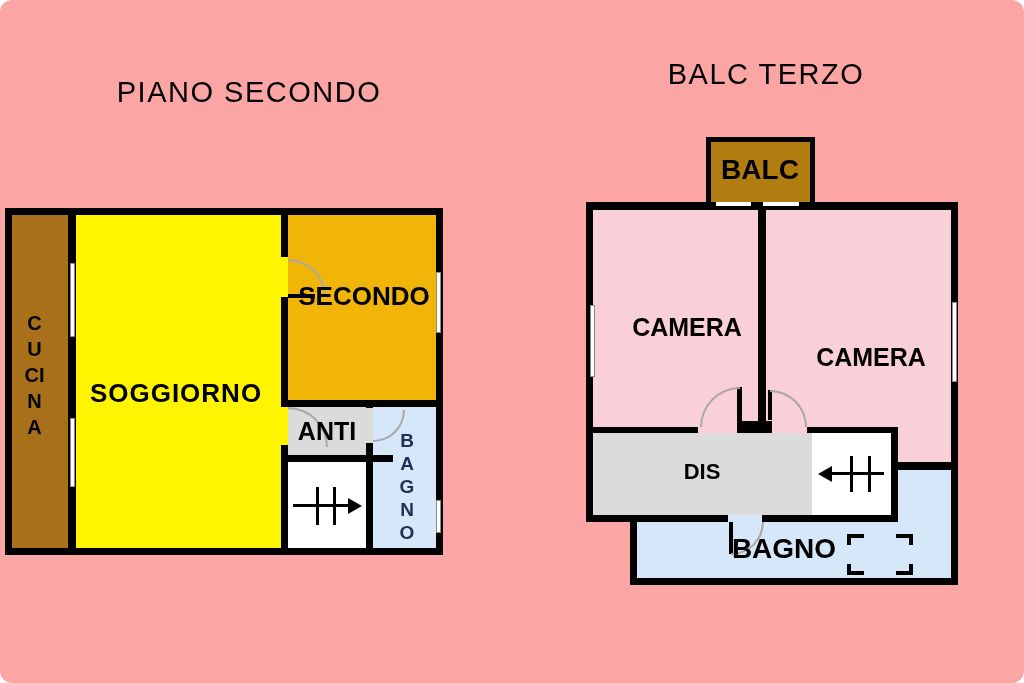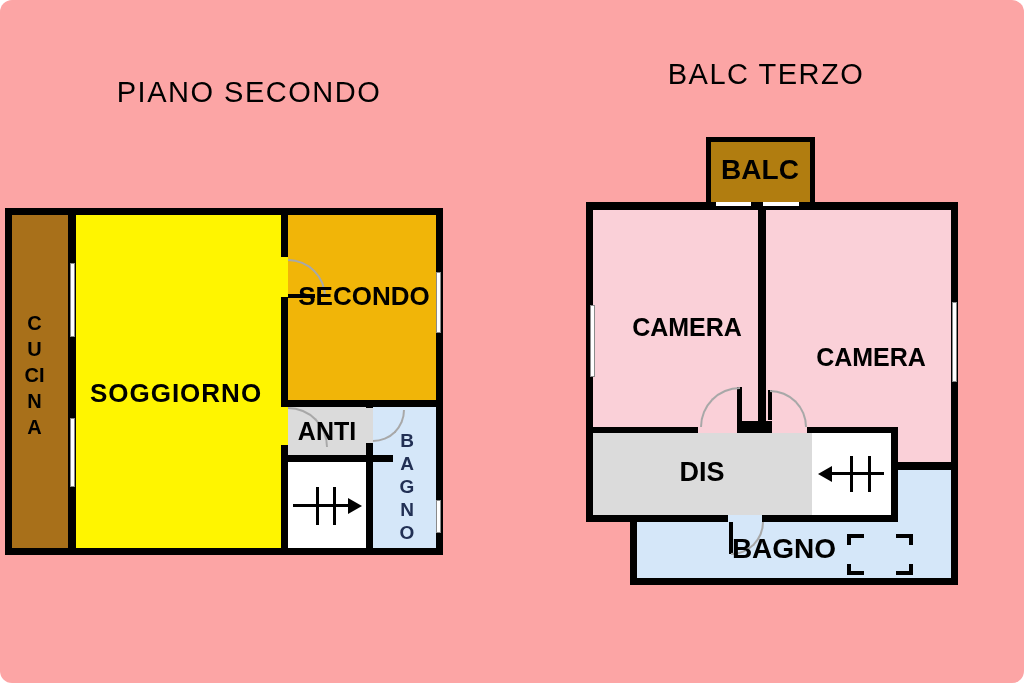--- a/index.html
+++ b/index.html
@@ -120,17 +120,17 @@
     <div class="shower" style="left:847px;top:534px;width:66px;height:41px;">
       <span class="br tl"></span>
         <span class="br tr"></span>
       <span class="br bl"></span>
         <span class="br brc"></span>
     </div>
 
     <div class="label" style="left:760px;top:170px;font-size:28px;">BALC</div>
     <div class="label" style="left:687px;top:327px;font-size:25px;">CAMERA</div>
     <div class="label" style="left:871px;top:357px;font-size:25px;">CAMERA</div>
-    <div class="label" style="left:702px;top:472px;font-size:27px;">DIS</div>
+    <div class="label" style="left:702px;top:472px;font-size:22px;">DIS</div>
     <div class="label" style="left:784px;top:549px;font-size:28px;">BAGNO</div>
   </section>
 
 </div>
 
 </body></html>

